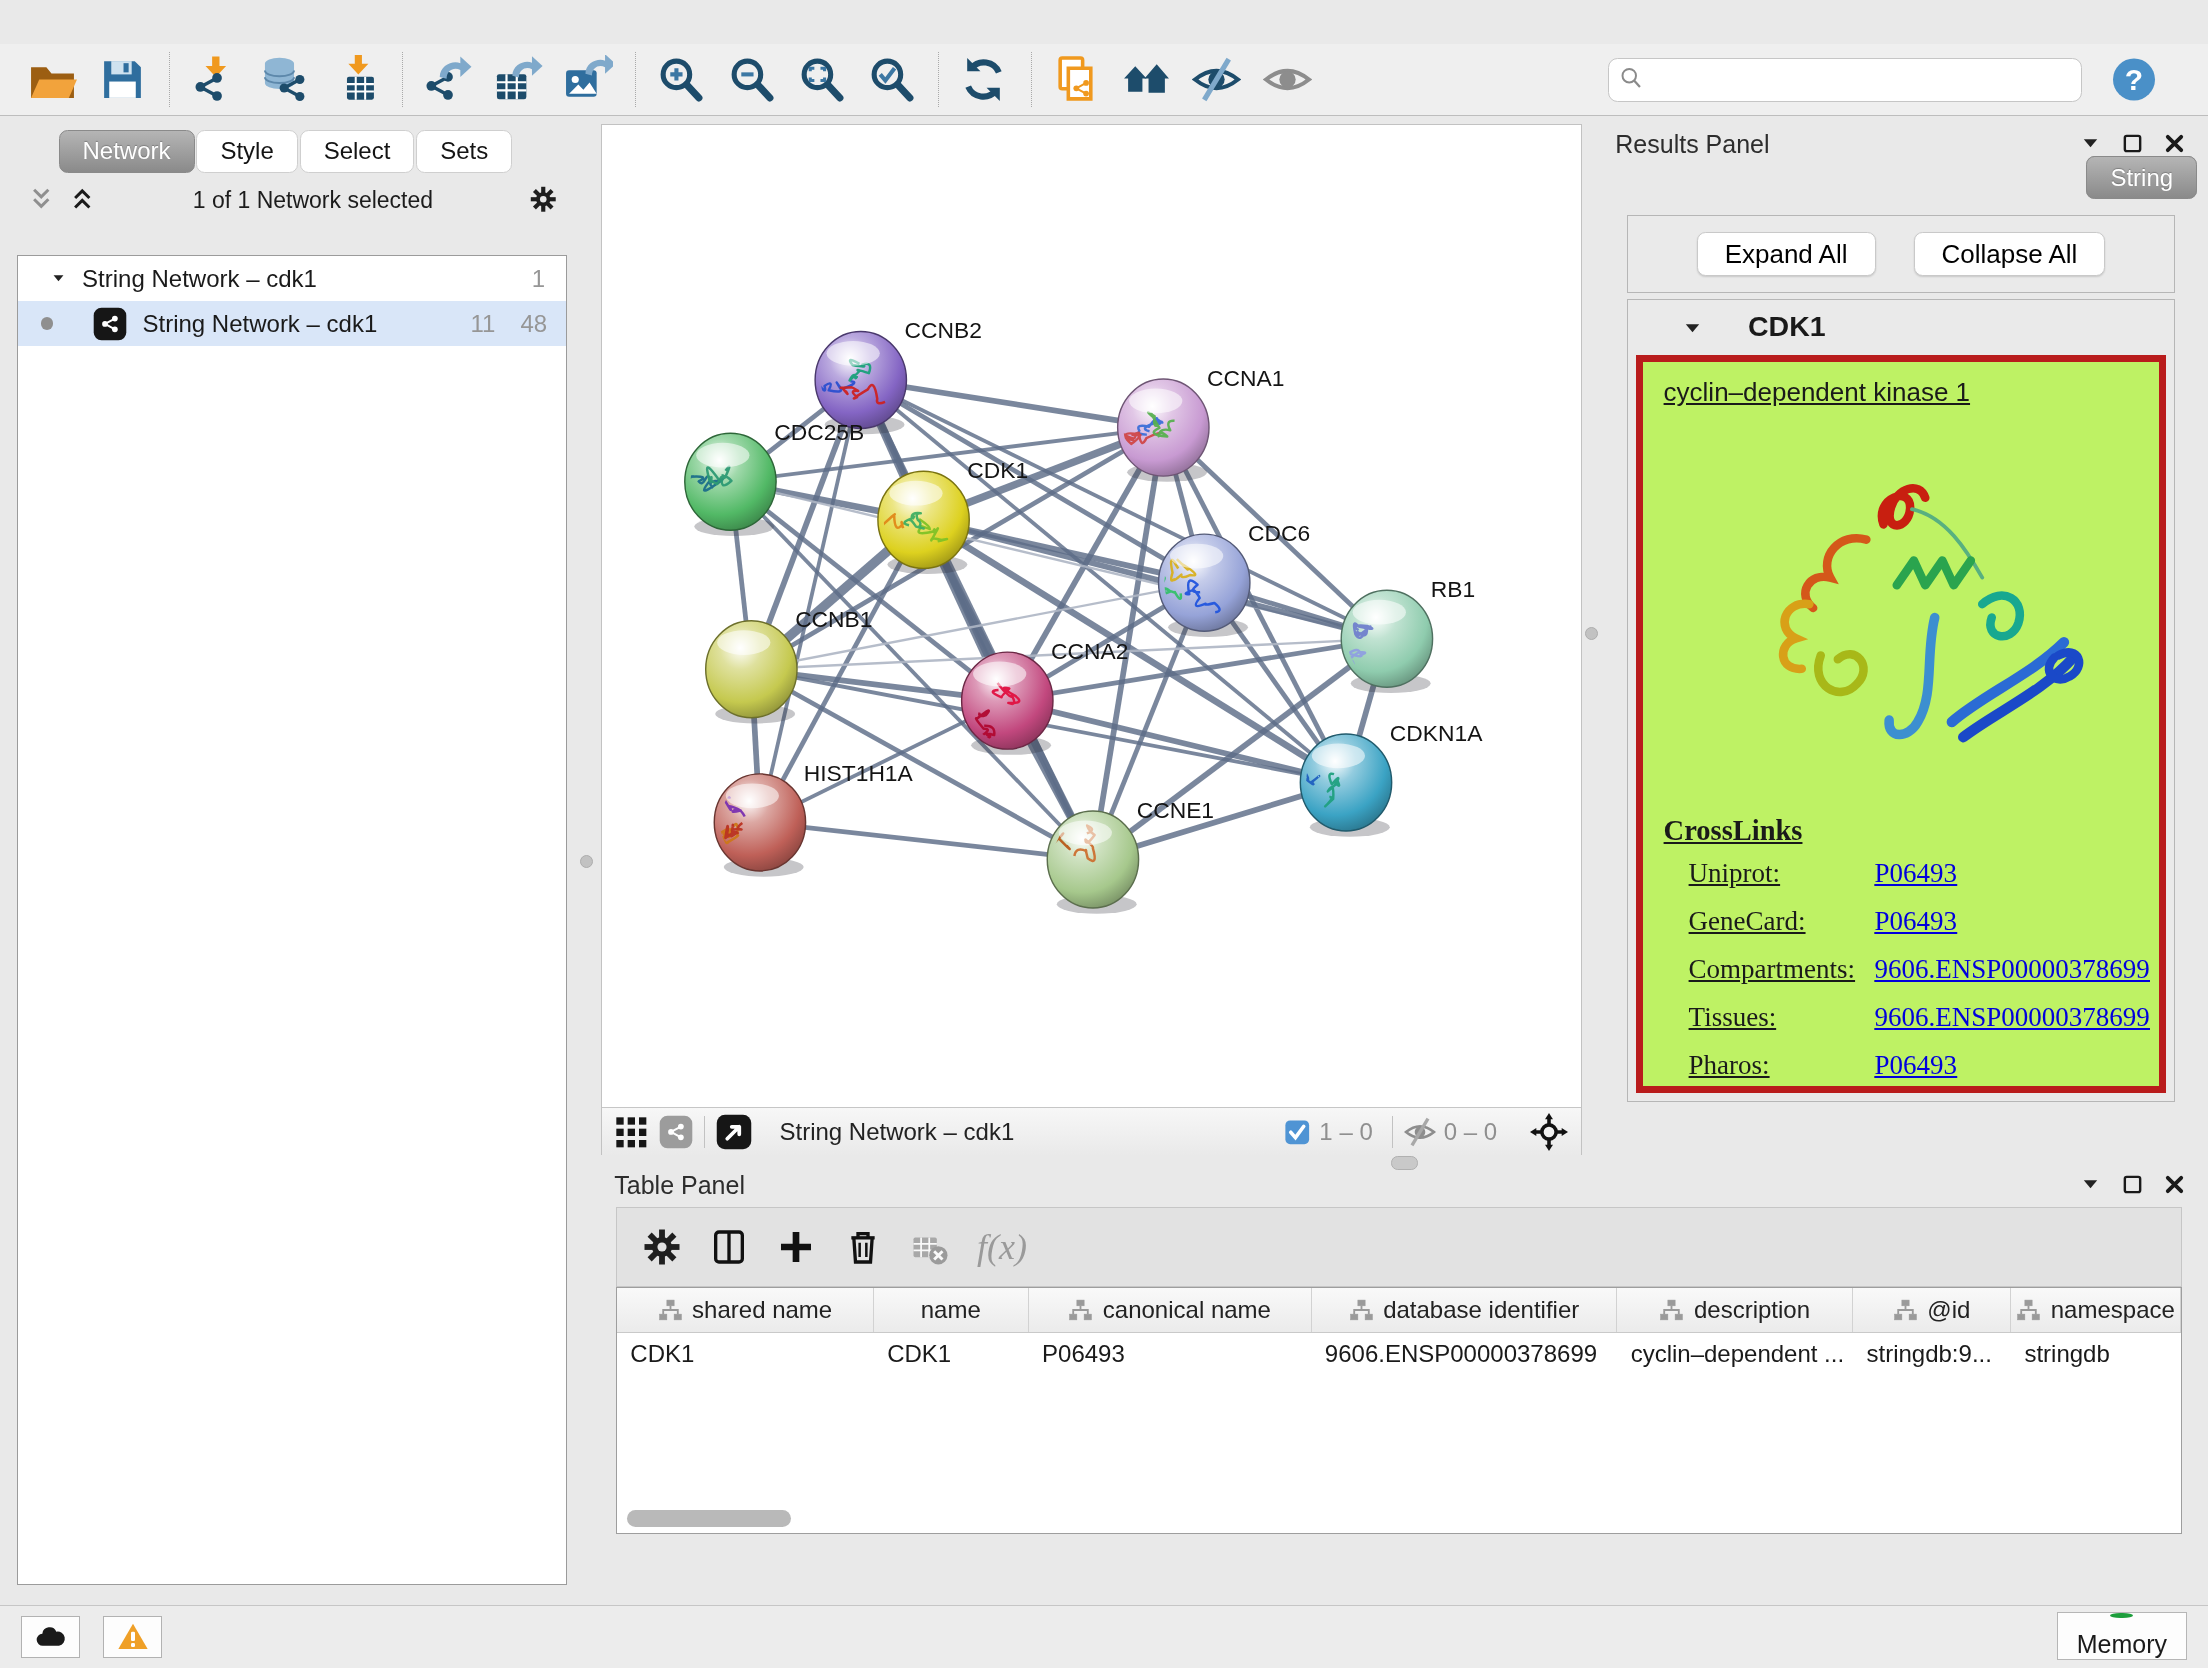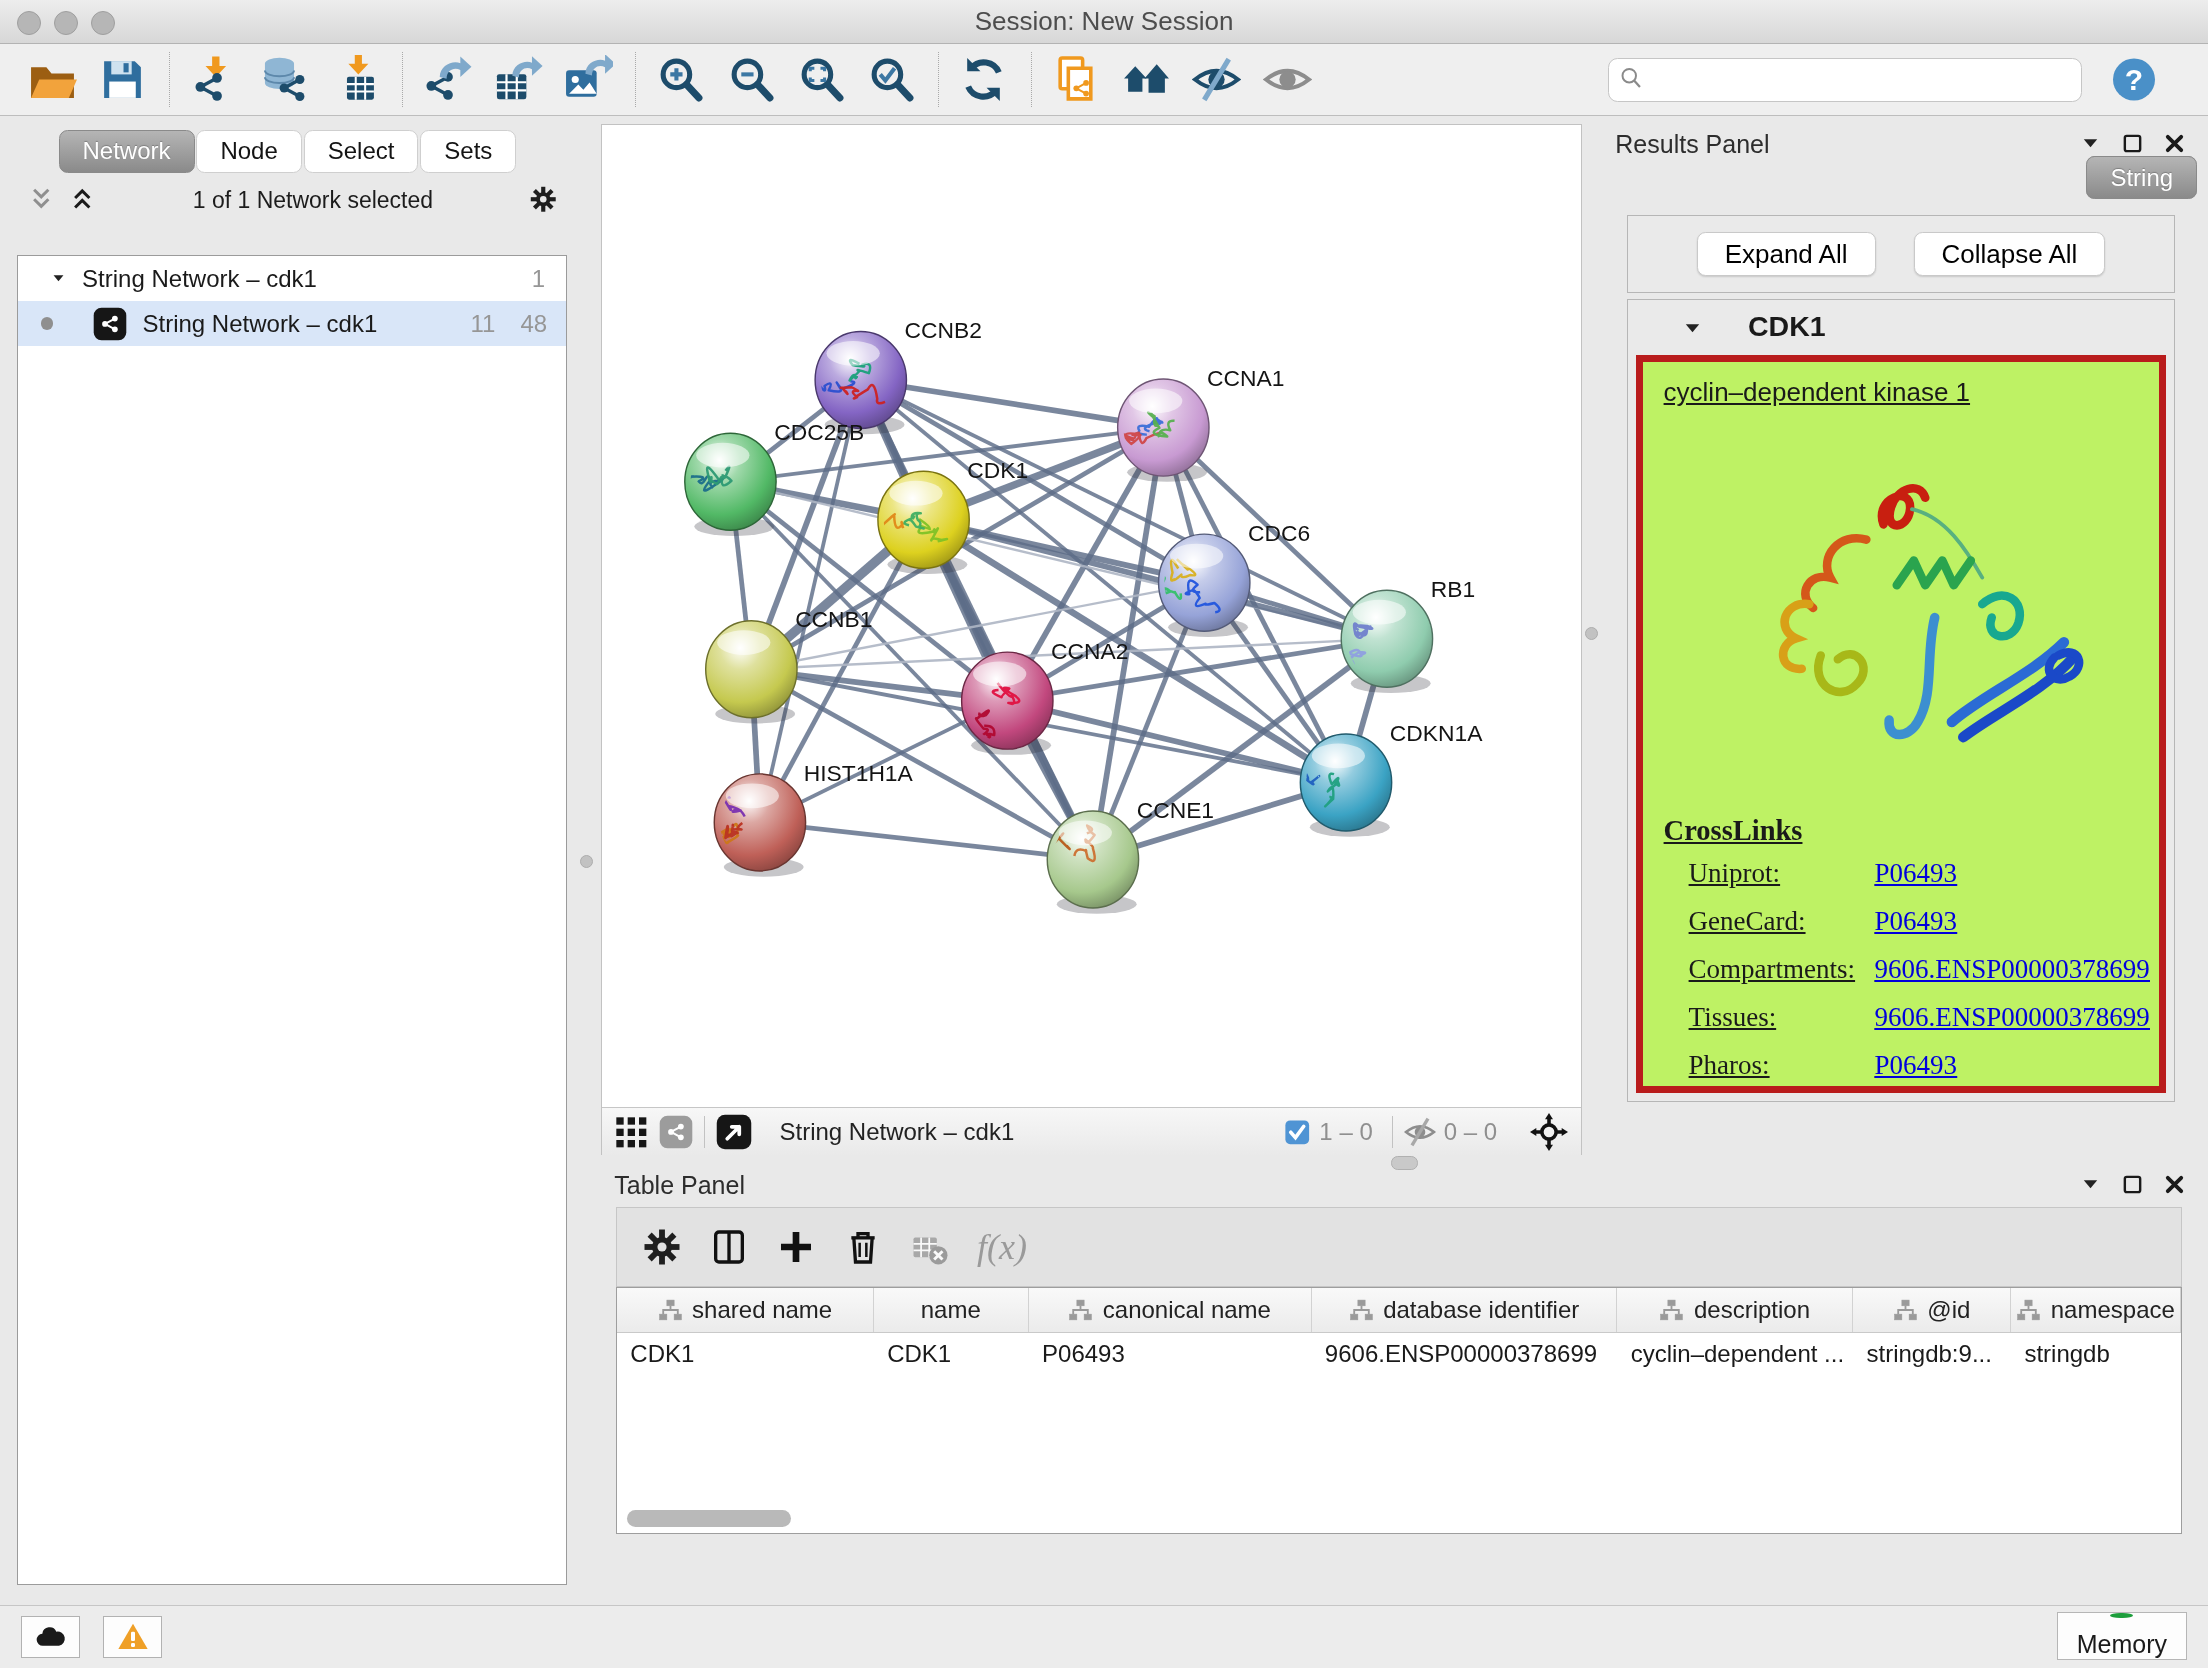--- a/index.html
+++ b/index.html
@@ -107,26 +107,20 @@
            display:flex;align-items:center;gap:11.4px;padding:0 19px;box-sizing:border-box;flex-direction:column;}
   .mem-dot{width:23px;height:23px;border-radius:50%;background:#1d9e3c;}
   .mem-btn span{font-size:25px;}
   svg text{font-family:"Liberation Sans",sans-serif;}
 </style>
 </head>
 <body>
 
 <div id="window">
 
-  <div class="titlebar">
-    <div class="tl" style="left:17px"></div>
-    <div class="tl" style="left:54px"></div>
-    <div class="tl" style="left:91px"></div>
-    <div class="title-text">Session: New Session</div>
-  </div>
 
   <div class="toolbar" id="main-toolbar">
 
     <div class="tbtn">
         <svg viewBox="0 0 48 48" width="49" height="49">
           <path d="M3 12 h15 l5 6 h22 v24 h-42 z" fill="#9c5e12"></path>
           <path d="M3 42 l8-18 h37 l-8 18 z" fill="#f2a33c"></path>
         </svg>
       </div>
       <div class="tbtn">
@@ -311,21 +305,21 @@
         <svg viewBox="0 0 48 48" width="48" height="48">
           <circle cx="24" cy="24" r="21" fill="#4a90c8"></circle>
           <text x="24" y="34" text-anchor="middle" font-size="30" font-weight="bold" fill="#fff">?</text>
         </svg>
       </div>
   </div>
 
   <div class="control-panel">
     <div class="ctabs" id="control-tabs">
         <span class="tab active">Network</span>
-        <span class="tab">Node</span>
+        <span class="tab">Style</span>
         <span class="tab">Select</span>
         <span class="tab">Sets</span>
       </div>
     <div class="csub">
       <span id="chev-dd"><svg viewBox="0 0 48 48" width="28.5" height="28.5">
             <g fill="none" stroke="#8f8f8f" stroke-width="5">
               <path d="M12 8 l12 12 12-12"></path>
               <path d="M12 24 l12 12 12-12"></path>
             </g>
           </svg></span>

